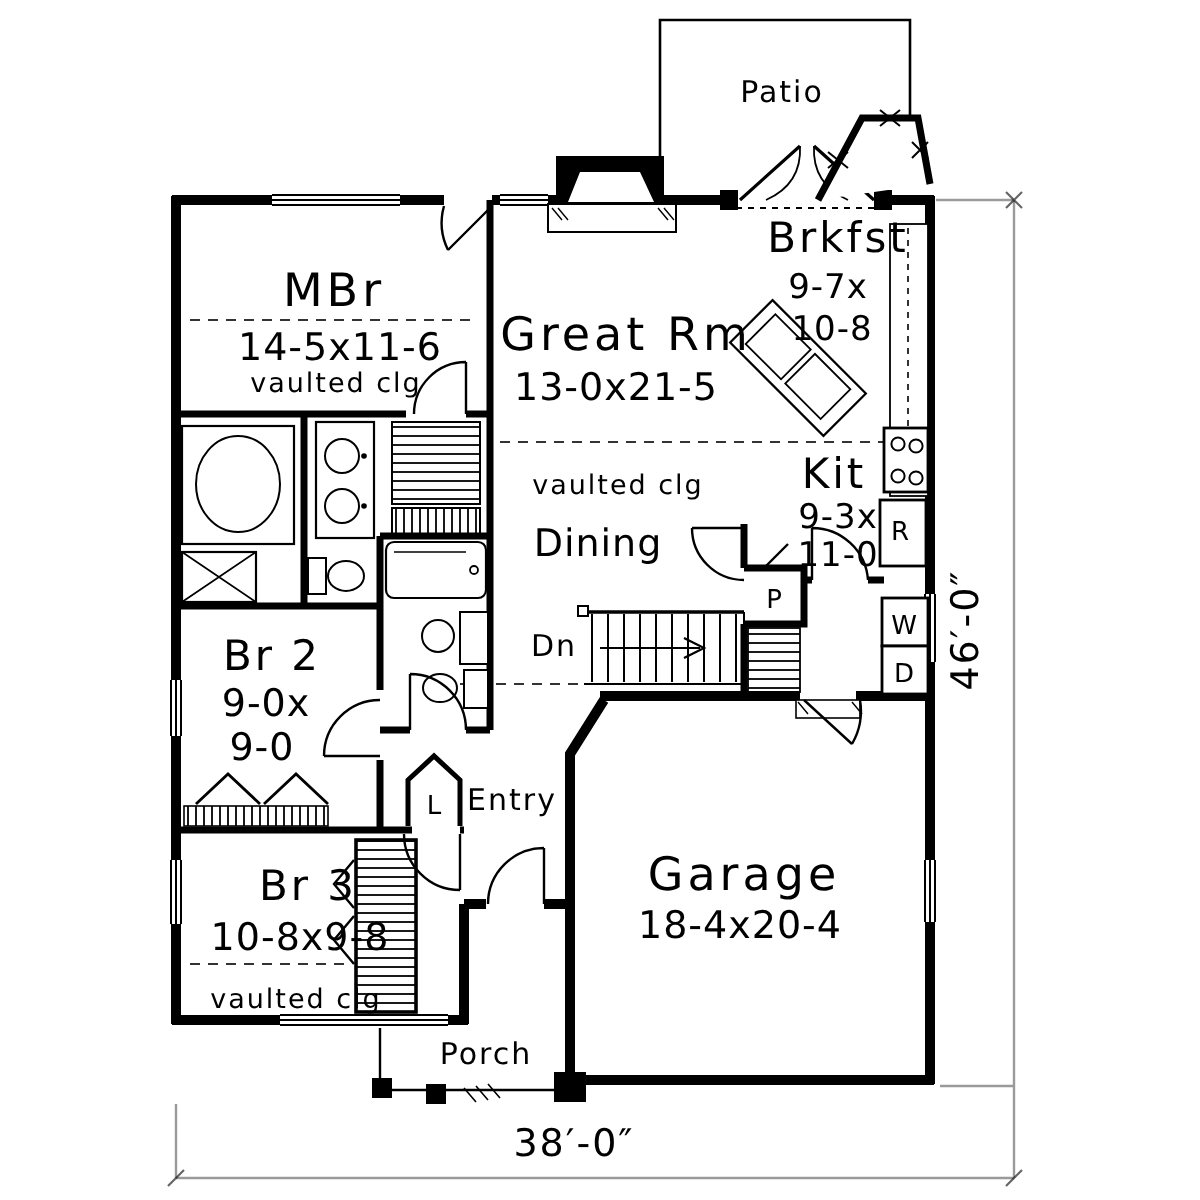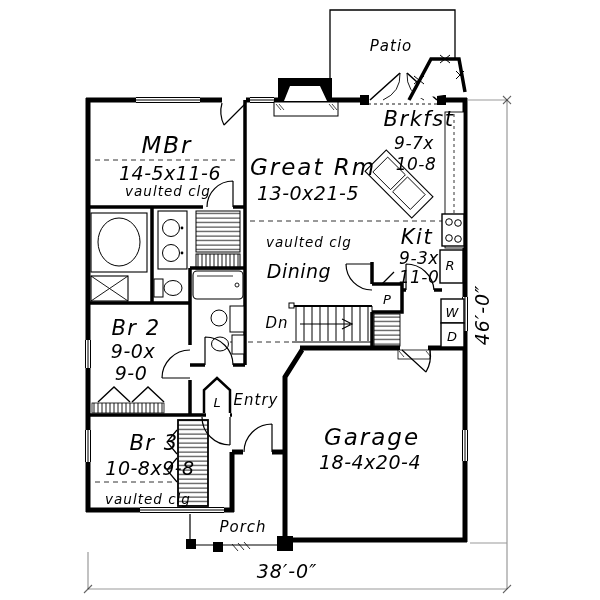--- a/index.html
+++ b/index.html
@@ -1,16 +1,16 @@
 <!DOCTYPE html>
 <html><head>
 <meta charset="utf-8">
 <style>
   html,body{margin:0;padding:0;background:#ffffff;}
-  .page{position:relative;width:600px;height:600px;background:#ffffff;overflow:hidden;font-style:italic;}
+  .page{position:relative;width:600px;height:600px;background:#ffffff;overflow:hidden;}
   svg{position:absolute;left:0;top:0;}
   svg text{font-family:"DejaVu Sans","Liberation Sans",sans-serif;fill:#000;}
   .room-name{font-size:23px;letter-spacing:2px;}
   .room-name-sm{font-size:21px;letter-spacing:1.5px;}
   .room-dims{font-size:19px;letter-spacing:0.5px;}
   .room-dims-sm{font-size:17px;letter-spacing:0.5px;}
   .note{font-size:13.5px;letter-spacing:1px;}
   .small-label{font-size:15px;letter-spacing:1px;}
   .marker{font-size:13px;font-weight:500;}
   .dim-text{font-size:19px;letter-spacing:1px;}

